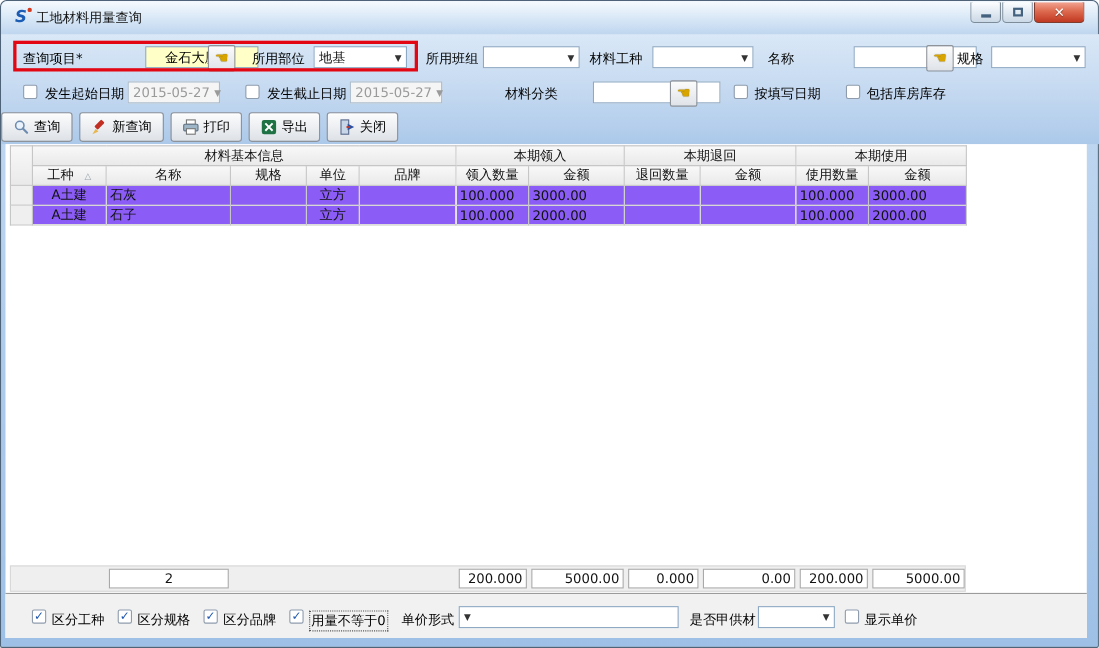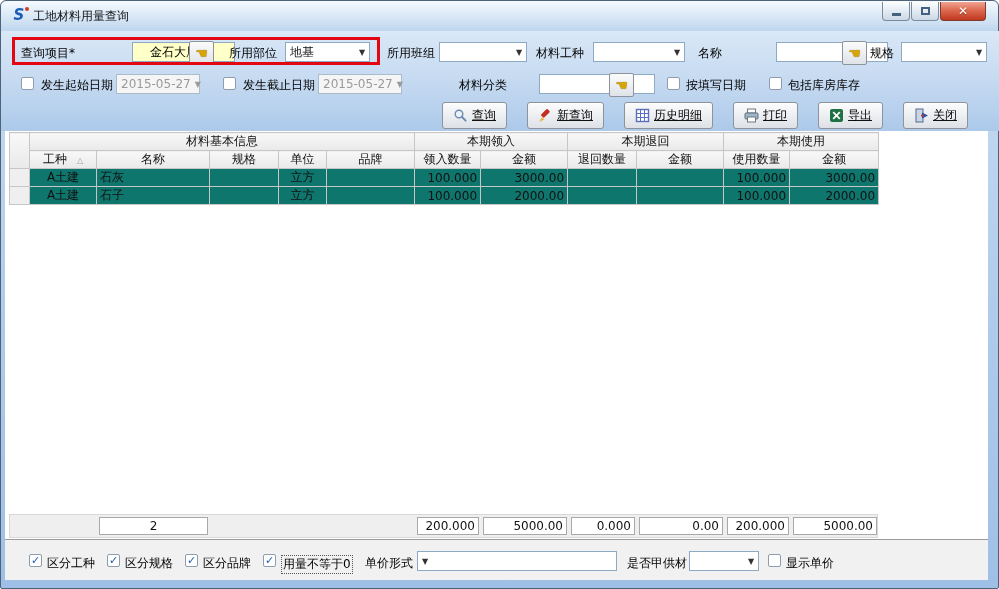--- a/index.html
+++ b/index.html
@@ -29,32 +29,32 @@
   .combo-text{flex:1;padding-left:4px;overflow:hidden;white-space:nowrap;}
   .combo-arrow{width:14px;text-align:center;font-size:8px;color:#333;flex:0 0 14px;}
   .datefield{position:absolute;height:20px;background:#F5F5F5;border:1px solid #AABBCB;box-sizing:border-box;display:flex;align-items:center;color:#9A9A9A;}
   .date-text{flex:1;padding-left:4px;font-size:12px;white-space:nowrap;}
   .datefield .combo-arrow{color:#9A9A9A;}
   .cb{position:absolute;width:13px;height:13px;background:#fff;border:1px solid #8E9CAD;box-sizing:border-box;border-radius:2px;text-align:center;line-height:11px;}
   .cb.checked::after{content:"✓";color:#2058B0;font-weight:bold;font-size:11px;}
   .red-rect{position:absolute;left:11px;top:6px;width:368px;height:28px;border:3px solid #E30613;box-sizing:border-box;z-index:5;pointer-events:none;}
 
   
-  .toolbar{position:absolute;left:0;top:71px;right:32px;height:25px;display:flex;justify-content:flex-end;gap:20px;text-decoration:underline;}
+  .toolbar{position:absolute;left:0;top:71px;right:32px;height:25px;display:flex;justify-content:flex-start;gap:6px;}
   .tbtn{height:25px;padding:0 10px;border:1px solid #8E9299;border-radius:3px;background:linear-gradient(180deg,#FCFCFD 0%,#EDEFF2 50%,#DDE1E6 100%);display:flex;align-items:center;gap:4px;font-size:12px;color:#000;cursor:pointer;box-shadow:inset 0 1px 0 #fff;}
   .tbtn svg{display:block;}
 
   
   .client{position:absolute;left:4px;top:130px;right:10px;bottom:8px;background:#fff;}
   table.grid{position:absolute;left:4px;top:1px;border-collapse:collapse;table-layout:fixed;width:869px;font-size:12px;padding-left:26px;}
   table.grid th,table.grid td{border:1px solid #C6C6C6;padding:0 3px;overflow:hidden;white-space:nowrap;box-sizing:border-box;}
   table.grid th{background:linear-gradient(180deg,#F8F8F8,#E9E9E9);font-weight:normal;height:17px;text-align:center;}
-  table.grid td{height:18px;background:#0f766e;}
+  table.grid td{height:18px;background:#8b5cf6;}
   table.grid td.sel{background:#EFEFEF;}
-  td.c{text-align:center;} td.r{text-align:right;} td.l{text-align:left;}
+  td.c{text-align:center;} td.r{text-align:left;} td.l{text-align:left;}
   .sort-ic{font-size:8px;color:#9AA3AC;margin-left:10px;}
 
   
   .summary{position:absolute;left:4px;top:383px;width:869px;height:24px;background:#EFEFEF;border:1px solid #D8D8D8;box-sizing:border-box;}
   .sumbox{position:absolute;top:2px;height:18px;background:#fff;border:1px solid #A9A9A9;box-sizing:border-box;font-size:12px;line-height:16px;padding:0 3px;}
   .sumbox.r{text-align:right;} .sumbox.c{text-align:center;}
 
   
   .sep{position:absolute;left:0;right:0;top:408px;height:1px;background:#9B9B9B;}
   .footer{position:absolute;left:0;right:0;top:409px;bottom:0;background:#F1F1F1;}
@@ -170,30 +170,20 @@
             <line x1="8.8" y1="8.8" x2="12.6" y2="12.6" stroke="#6E8CB0" stroke-width="2" stroke-linecap="round"></line>
           </svg>
         <span>查询</span>
       </div>
       <div class="tbtn">
         <svg width="15" height="15" viewBox="0 0 15 15">
             <polygon points="1,14 4,9 6.5,11.5" fill="#E8B64C"></polygon>
             <rect x="5.2" y="0.8" width="4.4" height="9" rx="1" transform="rotate(45 7.4 5.3)" fill="#C22E21"></rect>
           </svg>
         <span>新查询</span>
-      </div>
-      <div class="tbtn">
-        <svg width="15" height="15" viewBox="0 0 15 15">
-            <rect x="1.5" y="1.5" width="12" height="12" fill="#fff" stroke="#5A6FC0" stroke-width="1.4"></rect>
-            <line x1="1.5" y1="5.5" x2="13.5" y2="5.5" stroke="#5A6FC0"></line>
-            <line x1="5.5" y1="1.5" x2="5.5" y2="13.5" stroke="#5A6FC0"></line>
-            <line x1="9.5" y1="1.5" x2="9.5" y2="13.5" stroke="#5A6FC0"></line>
-            <line x1="1.5" y1="9.5" x2="13.5" y2="9.5" stroke="#5A6FC0"></line>
-          </svg>
-        <span>历史明细</span>
       </div>
       <div class="tbtn">
         <svg width="15" height="15" viewBox="0 0 15 15">
             <rect x="3.5" y="1" width="8" height="4" fill="#fff" stroke="#777"></rect>
             <rect x="1" y="5" width="13" height="6" rx="1" fill="#9FB6C8" stroke="#5F7183"></rect>
             <rect x="3.5" y="9" width="8" height="5" fill="#fff" stroke="#777"></rect>
           </svg>
         <span>打印</span>
       </div>
       <div class="tbtn">

